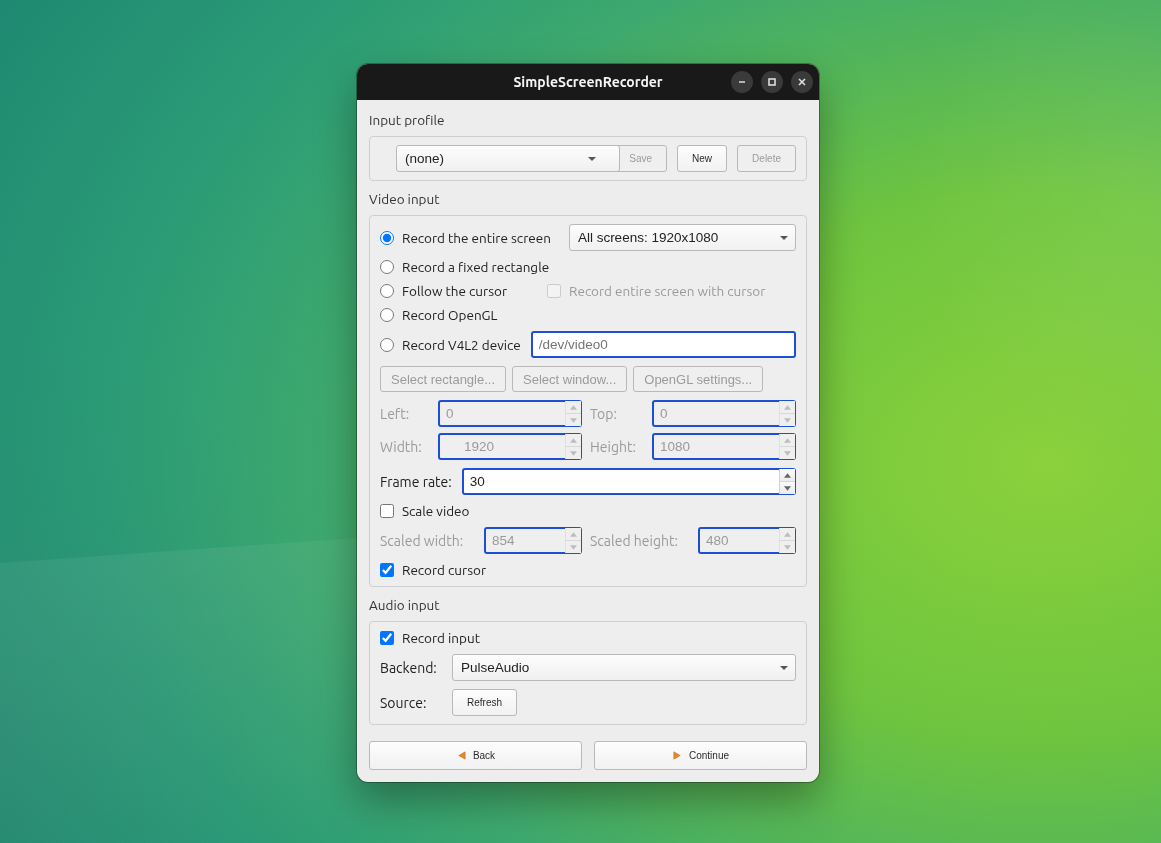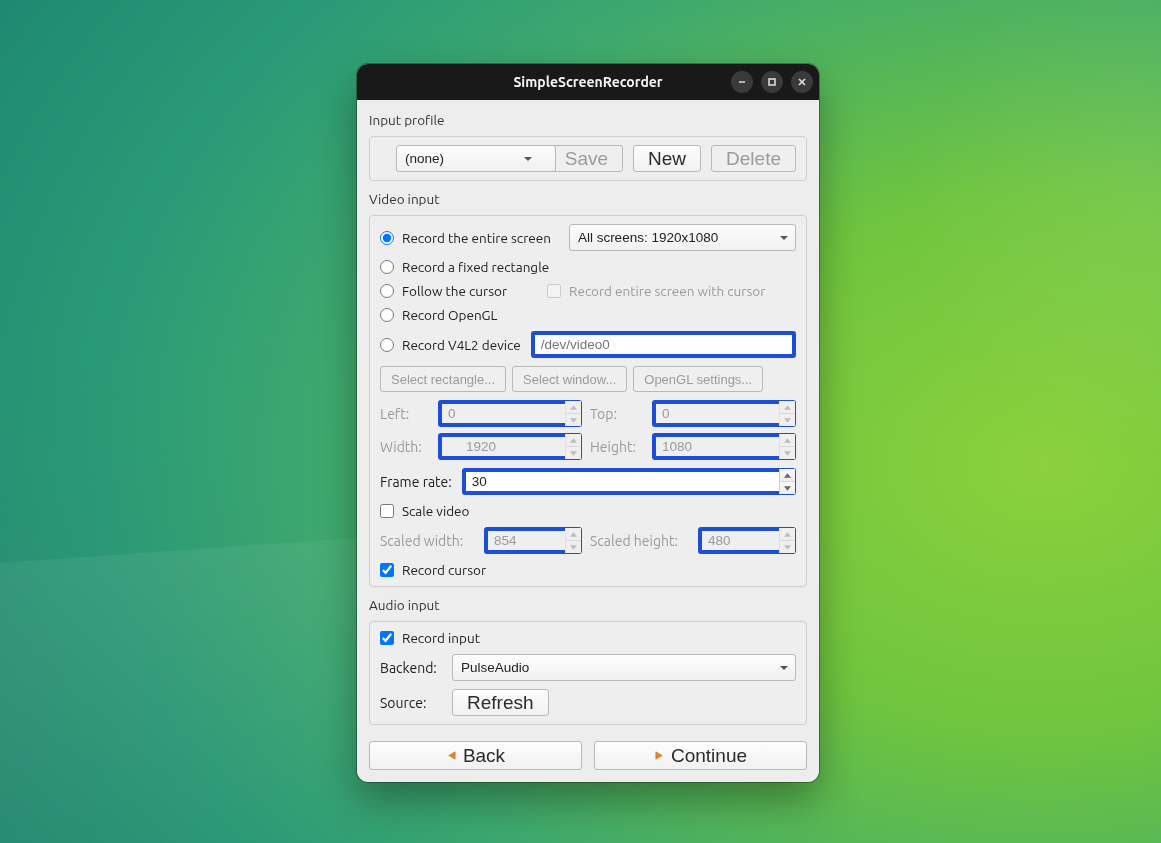--- a/index.html
+++ b/index.html
@@ -95,21 +95,21 @@
 
   .row { display:flex; align-items:center; gap:10px; }
   .grow { flex: 1 1 auto; }
 
   .btn {
     height: 27px;
     padding: 0 14px;
     border: 1px solid #b9b9b9;
     background: linear-gradient(#fdfdfd,#f1f1f1);
     border-radius: 3px;
-    font-size: 19px;
+    font-size: 10px;
     color: #2b2b2b;
     cursor: pointer;
   }
   .btn:disabled, .btn.disabled {
     color: #9b9b9b;
     background: #efefef;
     cursor: default;
   }
   .btn-sm { height: 26px; padding: 0 10px; font-size: 13px; }
 
@@ -128,21 +128,21 @@
   .combo-wrap { position: relative; display:inline-block; }
   .combo-wrap::after {
     content:"";
     position:absolute; right:8px; top:50%; margin-top:-2px;
     border:4px solid transparent; border-top-color:#555;
     pointer-events:none;
   }
 
   input[type=text].field, .spin {
     height: 27px;
-    border: 4px solid #1d4ed8;
+    border: 2px solid #1d4ed8;
     background: #fff;
     border-radius: 3px;
     padding: 0 24px 0 6px;
     font-size: 13.5px;
     color:#222;
   }
   .spin-wrap { position: relative; display:inline-block; }
   .spin-wrap .spinbtns {
     position:absolute; right:1px; top:1px; bottom:1px;
     width:16px;

